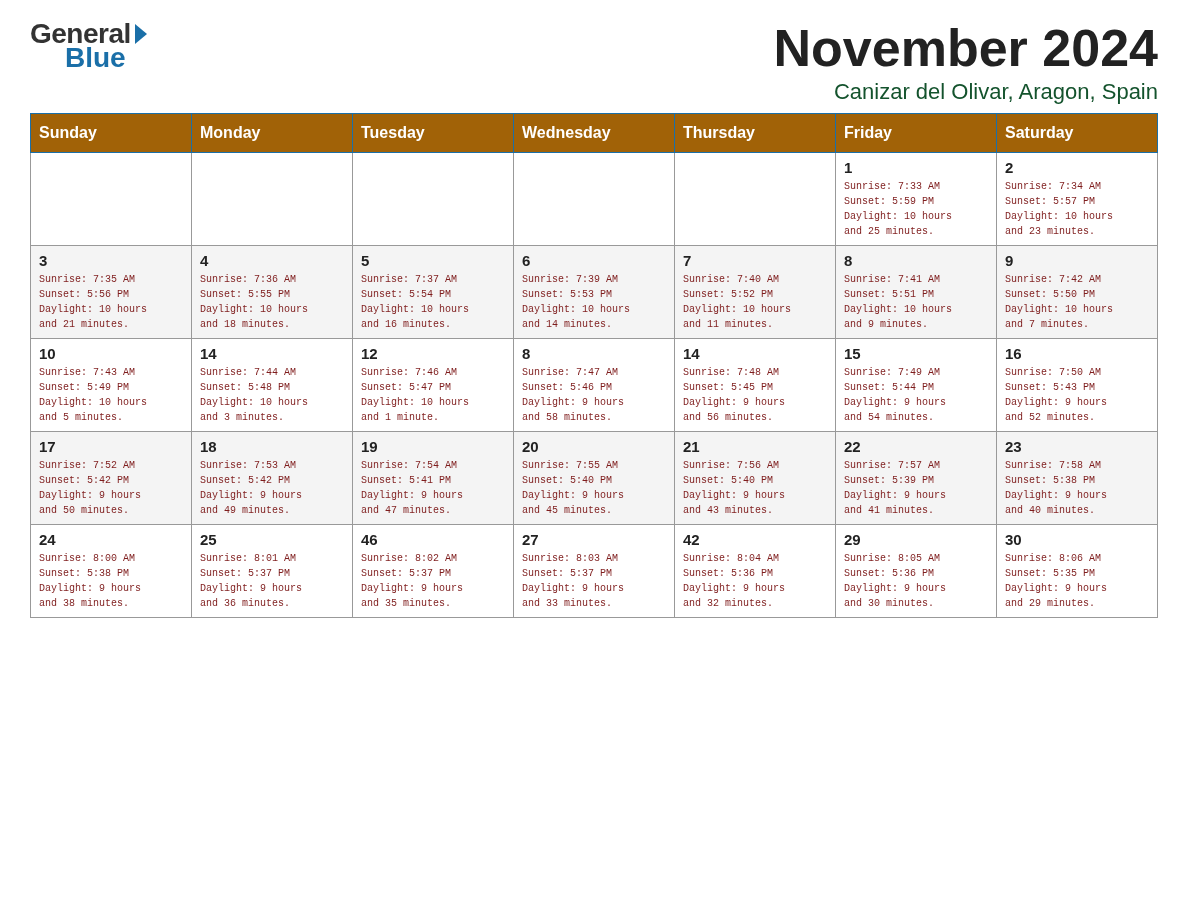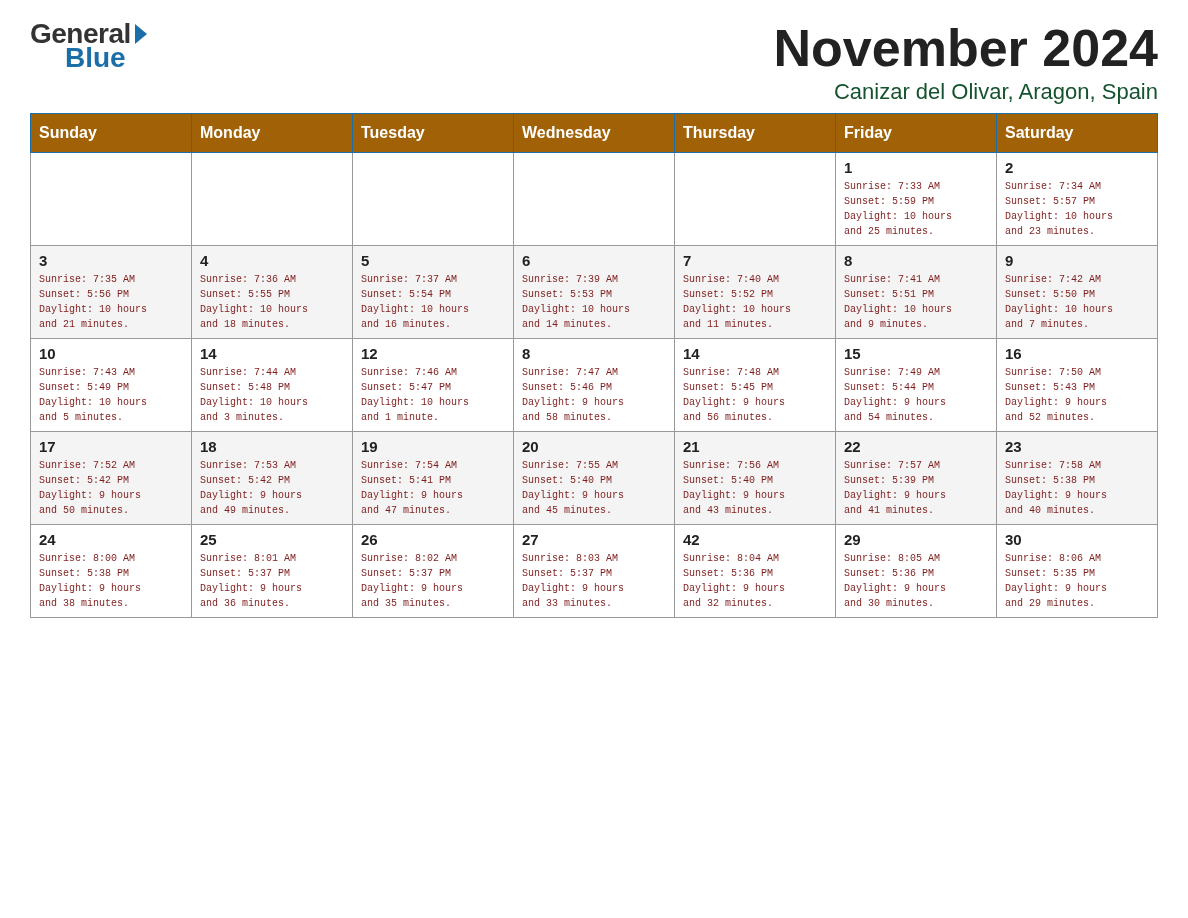--- a/index.html
+++ b/index.html
@@ -239,21 +239,21 @@
       <tr>
         <td>
           <span class="day-num">24</span>
           <div class="day-info">Sunrise: 8:00 AM<br>Sunset: 5:38 PM<br>Daylight: 9 hours<br>and 38 minutes.</div>
         </td>
         <td>
           <span class="day-num">25</span>
           <div class="day-info">Sunrise: 8:01 AM<br>Sunset: 5:37 PM<br>Daylight: 9 hours<br>and 36 minutes.</div>
         </td>
         <td>
-          <span class="day-num">26</span>
+          <span class="day-num">46</span>
           <div class="day-info">Sunrise: 8:02 AM<br>Sunset: 5:37 PM<br>Daylight: 9 hours<br>and 35 minutes.</div>
         </td>
         <td>
           <span class="day-num">27</span>
           <div class="day-info">Sunrise: 8:03 AM<br>Sunset: 5:37 PM<br>Daylight: 9 hours<br>and 33 minutes.</div>
         </td>
         <td>
           <span class="day-num">42</span>
           <div class="day-info">Sunrise: 8:04 AM<br>Sunset: 5:36 PM<br>Daylight: 9 hours<br>and 32 minutes.</div>
         </td>

